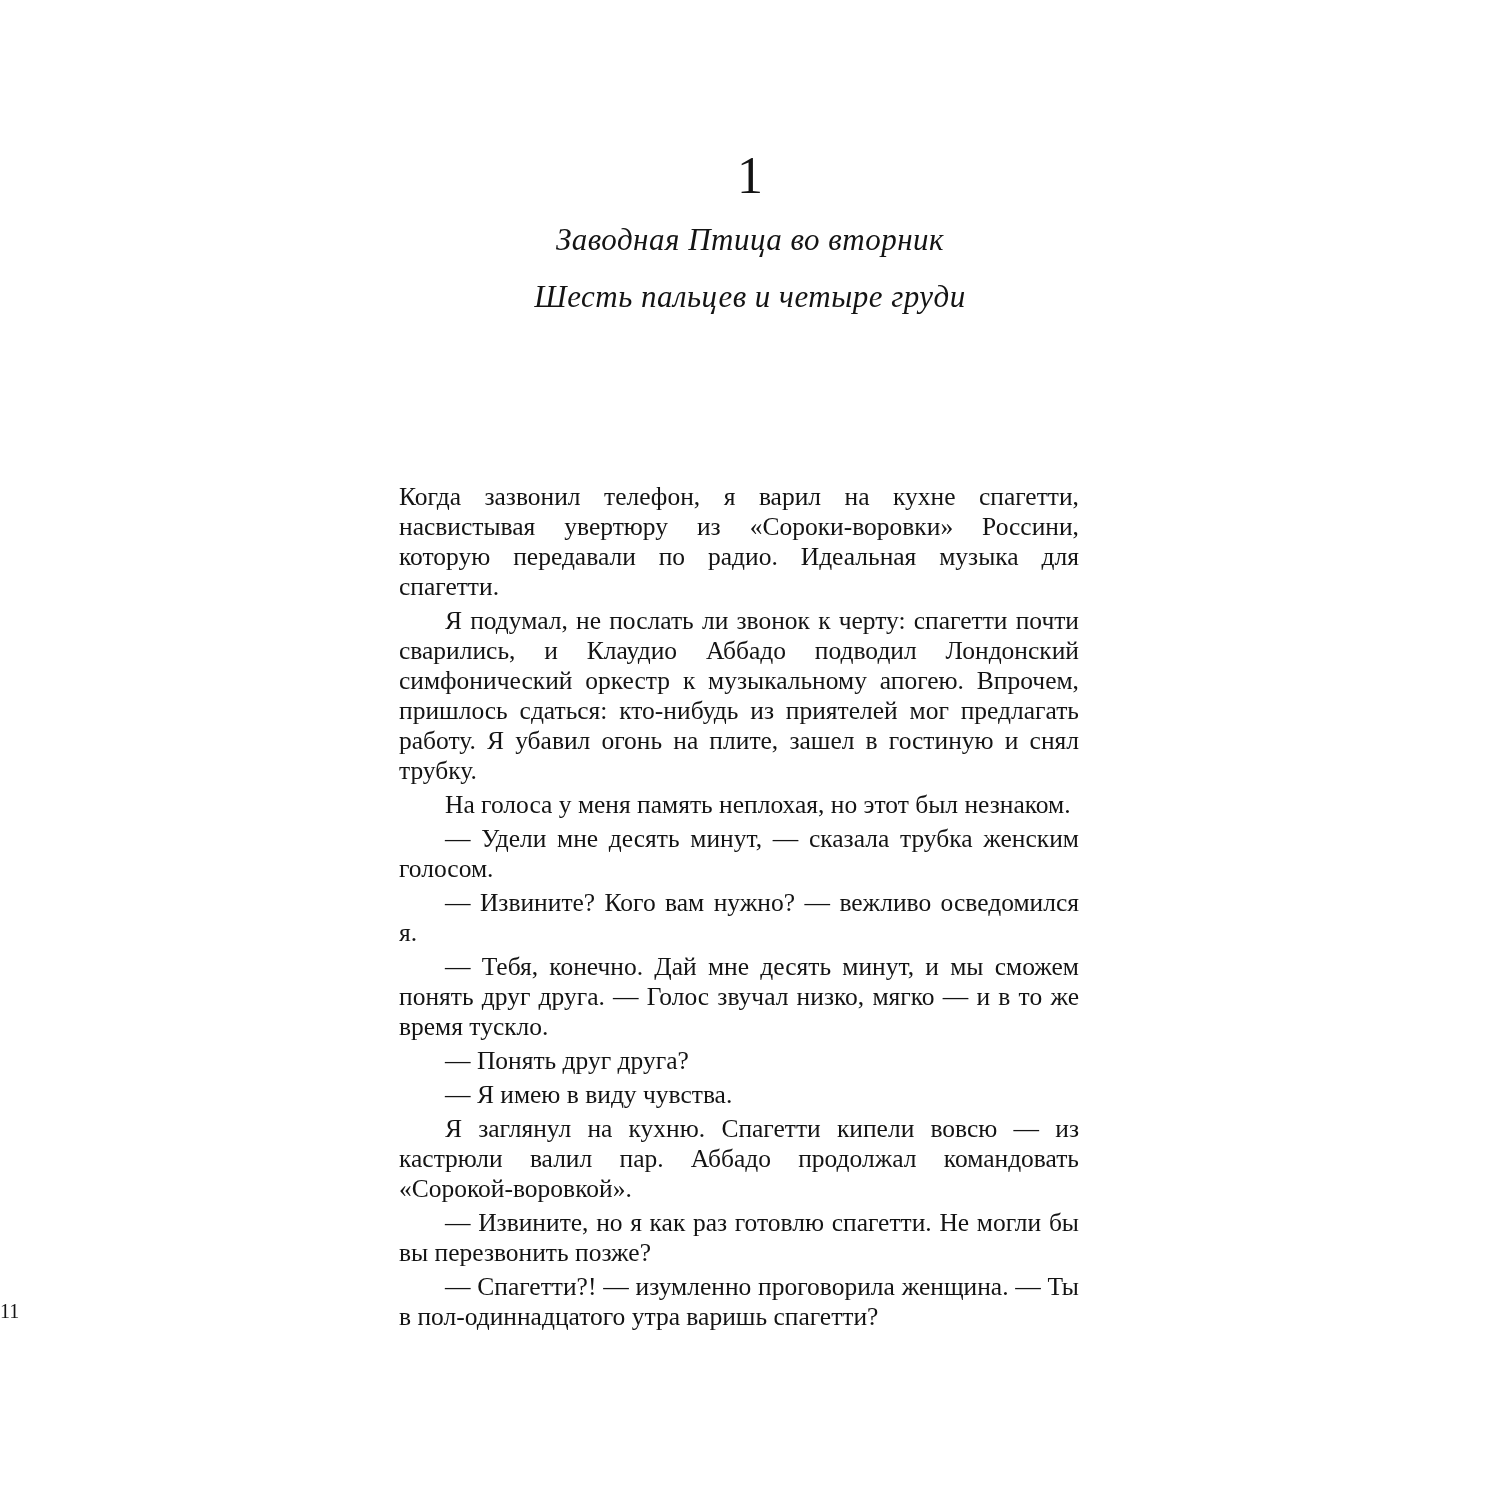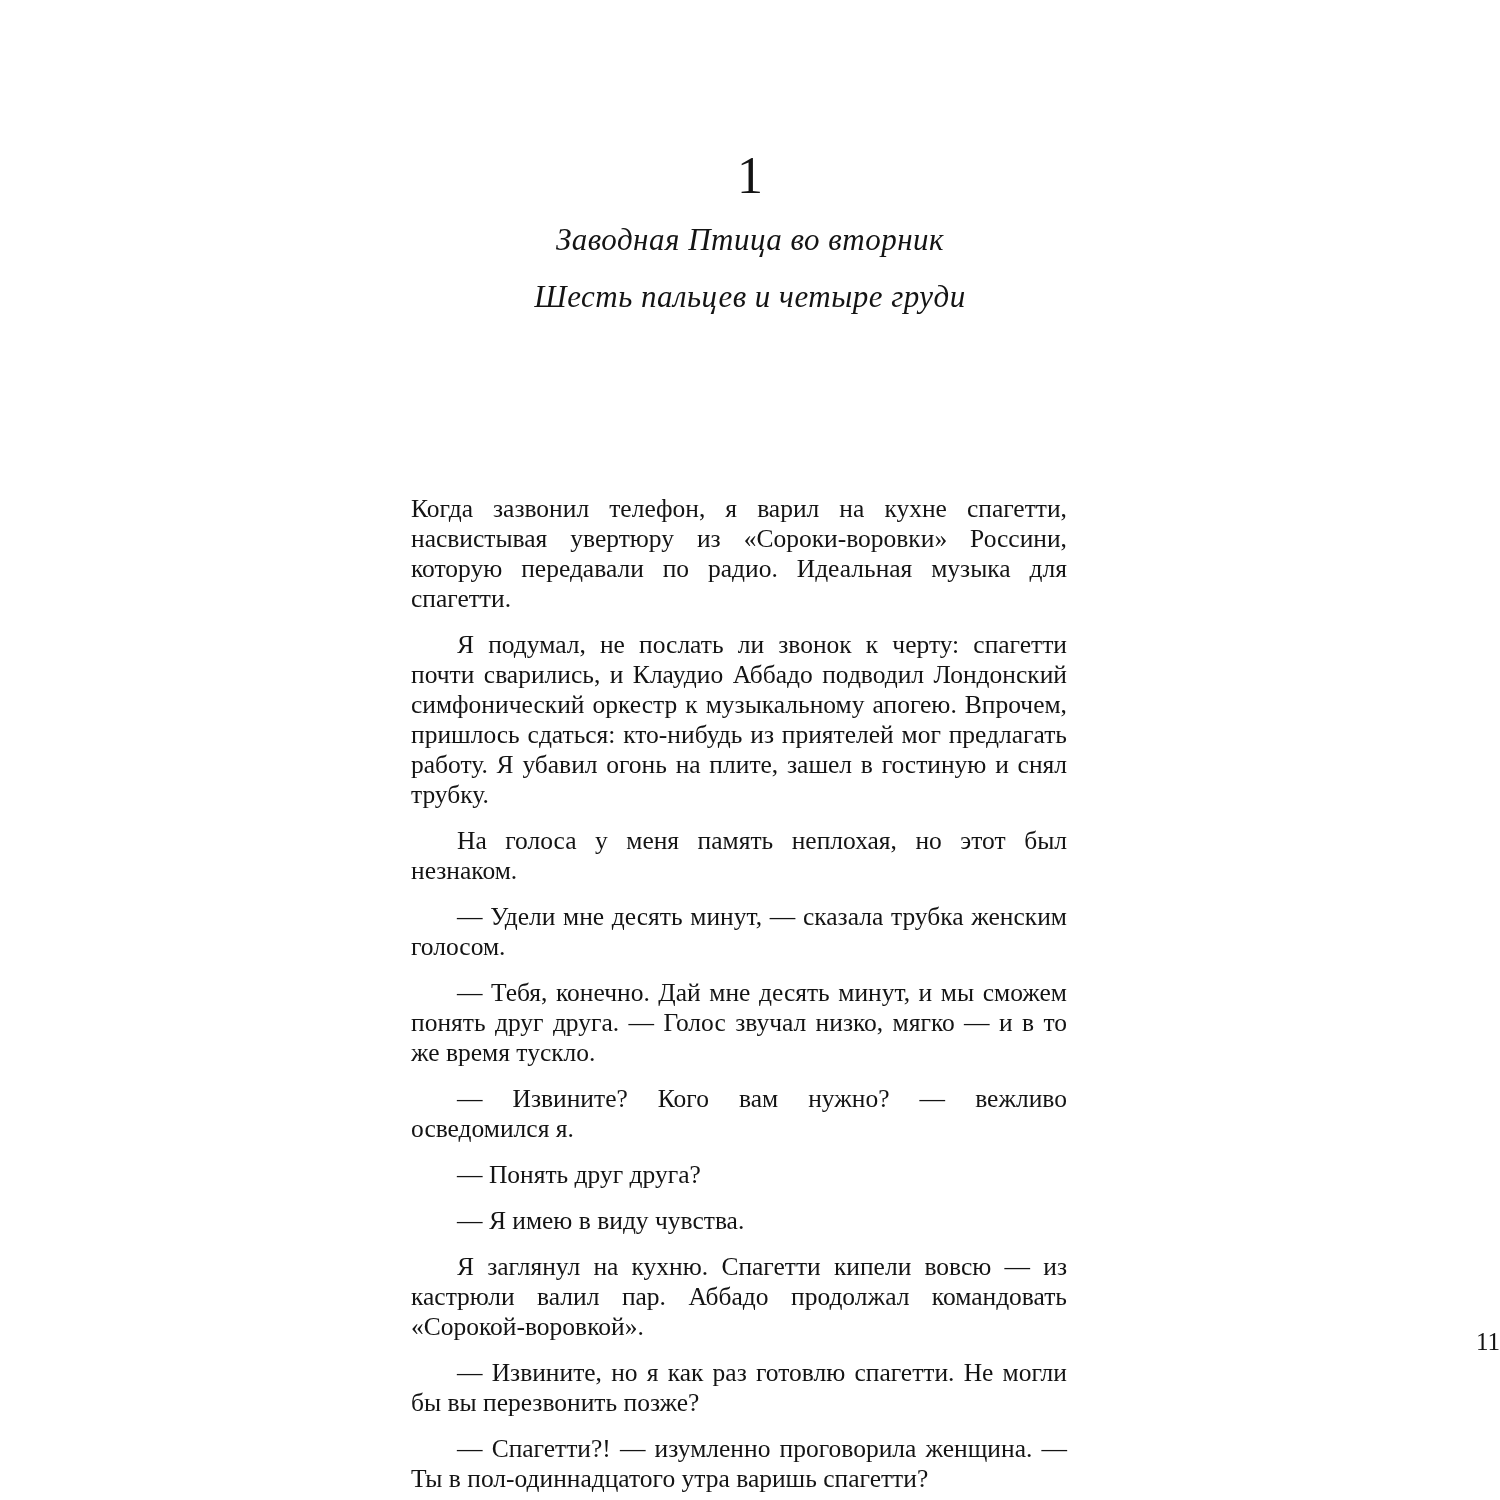--- a/index.html
+++ b/index.html
@@ -45,60 +45,60 @@
     color: #141414;
     letter-spacing: 0.5px;
   }
   .body-text {
     position: absolute;
     top: 478px;
     left: 395px;
     width: 688px;
   }
   .body-text p {
-    margin: 16px;
+    margin: 4px;
     font-size: 25.5px;
     line-height: 30px;
     text-align: justify;
     color: #141414;
   }
   .body-text p.indent {
     text-indent: 46px;
   }
   .body-text p.no-indent {
     text-indent: 0;
   }
   .page-number {
     position: absolute;
-    top: 1328px;
+    top: 1300px;
     left: 0;
     width: 100%;
-    text-align: right;
-    font-size: 25px;
+    text-align: left;
+    font-size: 20px;
     color: #141414;
   }
 </style>
 </head>
 <body>
 
 <div class="book-page">
 
   <div class="chapter-header">
     <div class="chapter-number">1</div>
     <div class="chapter-title">Заводная Птица во вторник</div>
     <div class="chapter-title">Шесть пальцев и четыре груди</div>
   </div>
 
   <div class="body-text">
     <p class="no-indent">Когда зазвонил телефон, я варил на кухне спагетти, насвистывая увертюру из «Сороки-воровки» Россини, которую передавали по радио. Идеальная музыка для спагетти.</p>
     <p class="indent">Я подумал, не послать ли звонок к черту: спагетти почти сварились, и Клаудио Аббадо подводил Лондонский симфонический оркестр к музыкальному апогею. Впрочем, пришлось сдаться: кто-нибудь из приятелей мог предлагать работу. Я убавил огонь на плите, зашел в гостиную и снял трубку.</p>
     <p class="indent">На голоса у меня память неплохая, но этот был незнаком.</p>
     <p class="indent">— Удели мне десять минут, — сказала трубка женским голосом.</p>
+    <p class="indent">— Извините? Кого вам нужно? — вежливо осведомился я.</p>
     <p class="indent">— Тебя, конечно. Дай мне десять минут, и мы сможем понять друг друга. — Голос звучал низко, мягко — и в то же время тускло.</p>
-    <p class="indent">— Извините? Кого вам нужно? — вежливо осведомился я.</p>
     <p class="indent">— Понять друг друга?</p>
     <p class="indent">— Я имею в виду чувства.</p>
     <p class="indent">Я заглянул на кухню. Спагетти кипели вовсю — из кастрюли валил пар. Аббадо продолжал командовать «Сорокой-воровкой».</p>
     <p class="indent">— Извините, но я как раз готовлю спагетти. Не могли бы вы перезвонить позже?</p>
     <p class="indent">— Спагетти?! — изумленно проговорила женщина. — Ты в пол-одиннадцатого утра варишь спагетти?</p>
   </div>
 
   <div class="page-number">11</div>
 
 </div>

